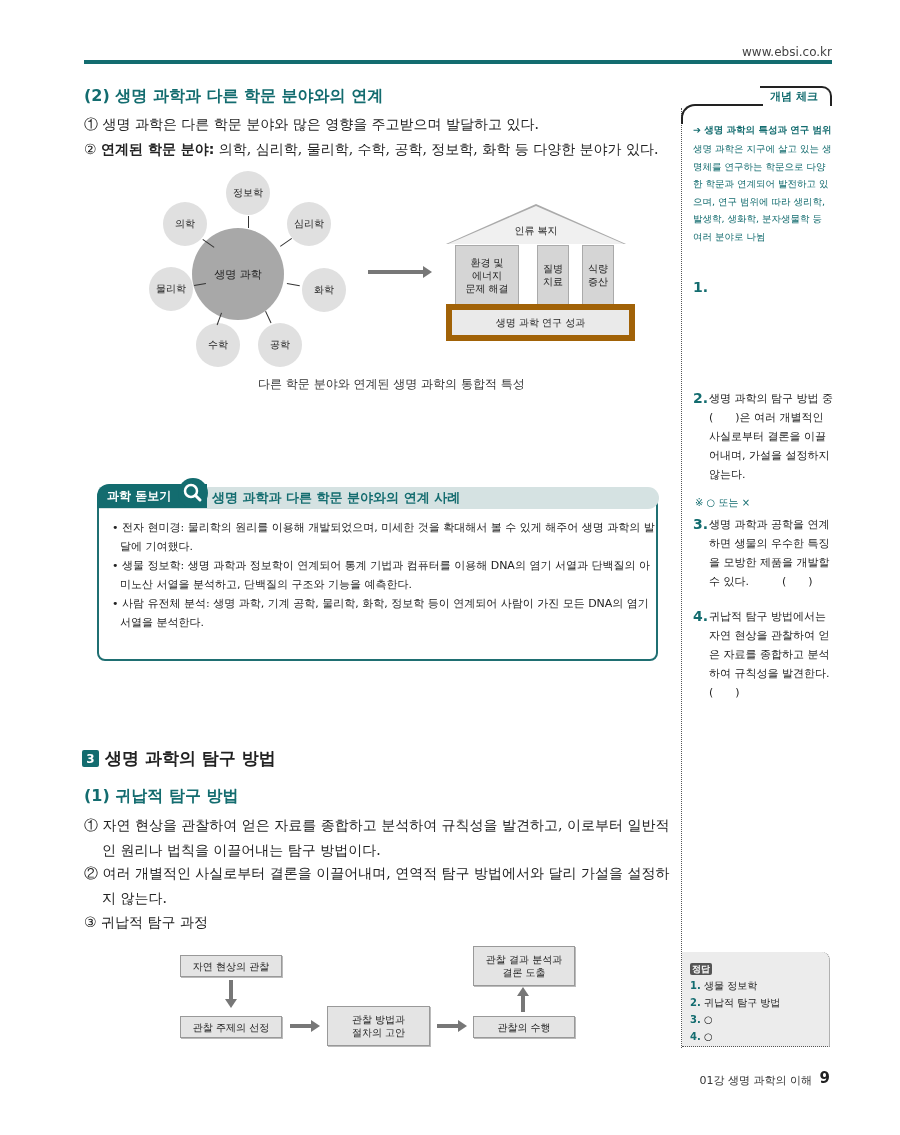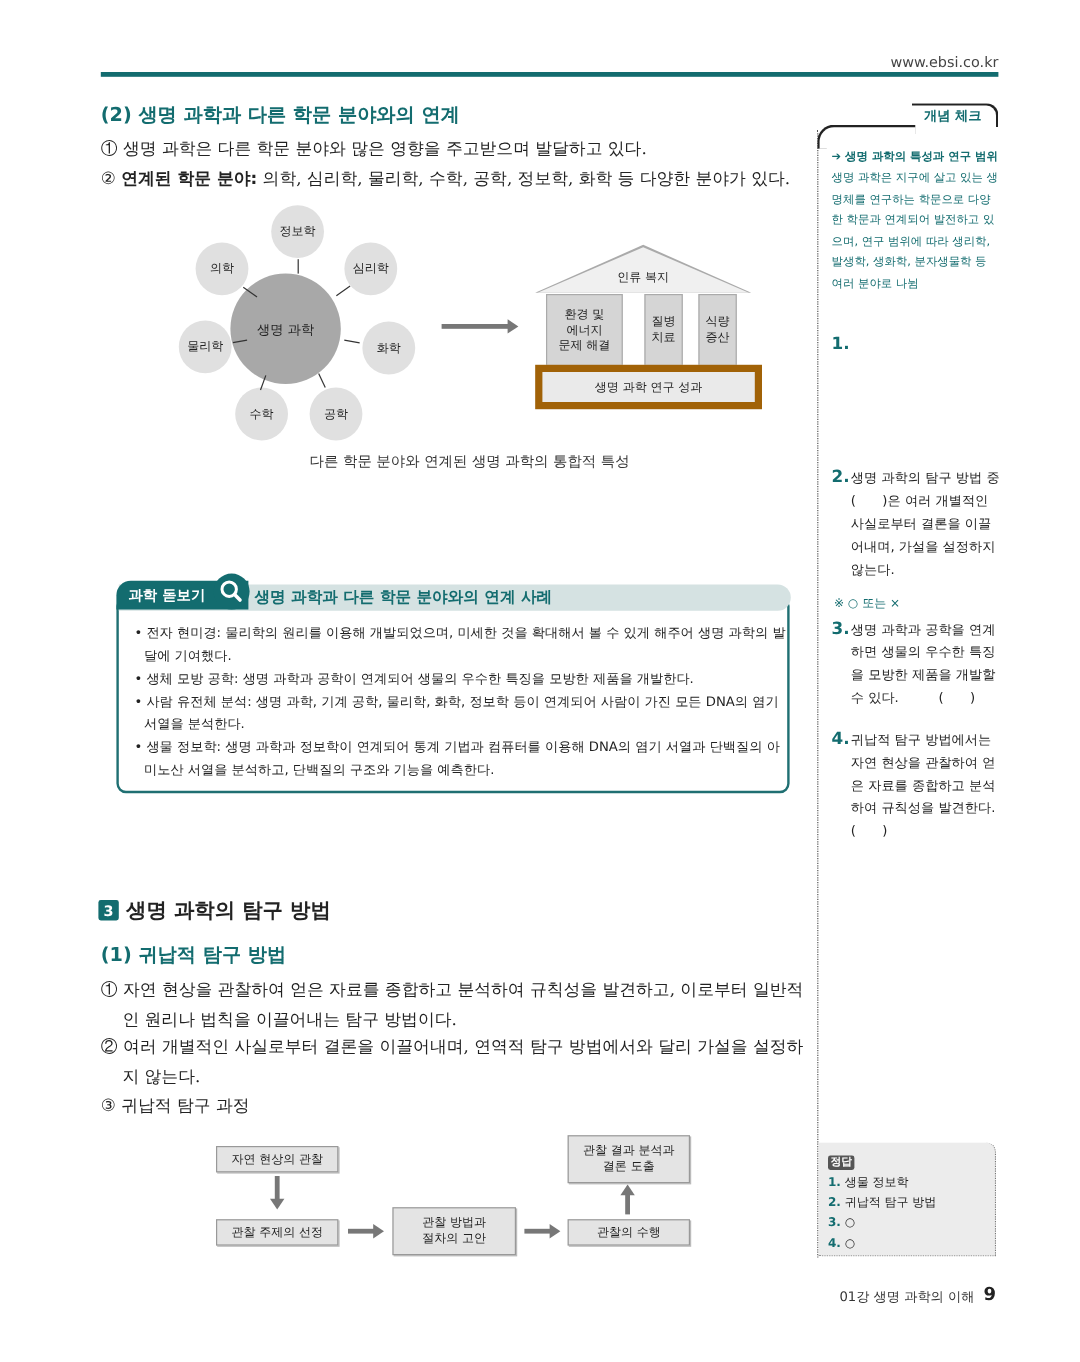--- a/index.html
+++ b/index.html
@@ -123,23 +123,22 @@
 <div class="abs sbox-tab">과학 돋보기</div>
 <div class="abs sbox-mag">
   <svg width="30" height="30" viewBox="0 0 30 30">
       <circle cx="13" cy="13" r="6" fill="none" stroke="#fff" stroke-width="2.5"></circle>
       <line x1="17.5" y1="17.5" x2="22" y2="22" stroke="#fff" stroke-width="3" stroke-linecap="round"></line>
     </svg>
 </div>
 <div class="abs sbox-title">생명 과학과 다른 학문 분야와의 연계 사례</div>
 <ul class="abs sbox-list">
   <li>• <span>전자 현미경: 물리학의 원리를 이용해 개발되었으며, 미세한 것을 확대해서 볼 수 있게 해주어 생명 과학의 발달에 기여했다.</span></li>
-  <li>• <span>생체 모방 공학: 생명 과학과 공학이 연계되어 생물의 우수한 특징을 모방한 제품을 개발한다.</span></li>
+  <li>• <span>생물 정보학: 생명 과학과 정보학이 연계되어 통계 기법과 컴퓨터를 이용해 DNA의 염기 서열과 단백질의 아미노산 서열을 분석하고, 단백질의 구조와 기능을 예측한다.</span></li>
   <li>• <span>사람 유전체 분석: 생명 과학, 기계 공학, 물리학, 화학, 정보학 등이 연계되어 사람이 가진 모든 DNA의 염기 서열을 분석한다.</span></li>
-  <li>• <span>생물 정보학: 생명 과학과 정보학이 연계되어 통계 기법과 컴퓨터를 이용해 DNA의 염기 서열과 단백질의 아미노산 서열을 분석하고, 단백질의 구조와 기능을 예측한다.</span></li>
 </ul>
 
 <div class="abs sec3-badge">3</div>
 <div class="abs sec3-title">생명 과학의 탐구 방법</div>
 <div class="abs h2" style="left:84px;top:786px;">(1) 귀납적 탐구 방법</div>
 
 <div class="abs body-text" style="left:84px;top:813px;width:580px;padding-left:18px;text-indent:-18px;">
   <span>①</span>
   <span>자연 현상을 관찰하여 얻은 자료를 종합하고 분석하여 규칙성을 발견하고, 이로부터 일반적인 원리나 법칙을 이끌어내는 탐구 방법이다.</span>
 </div>

